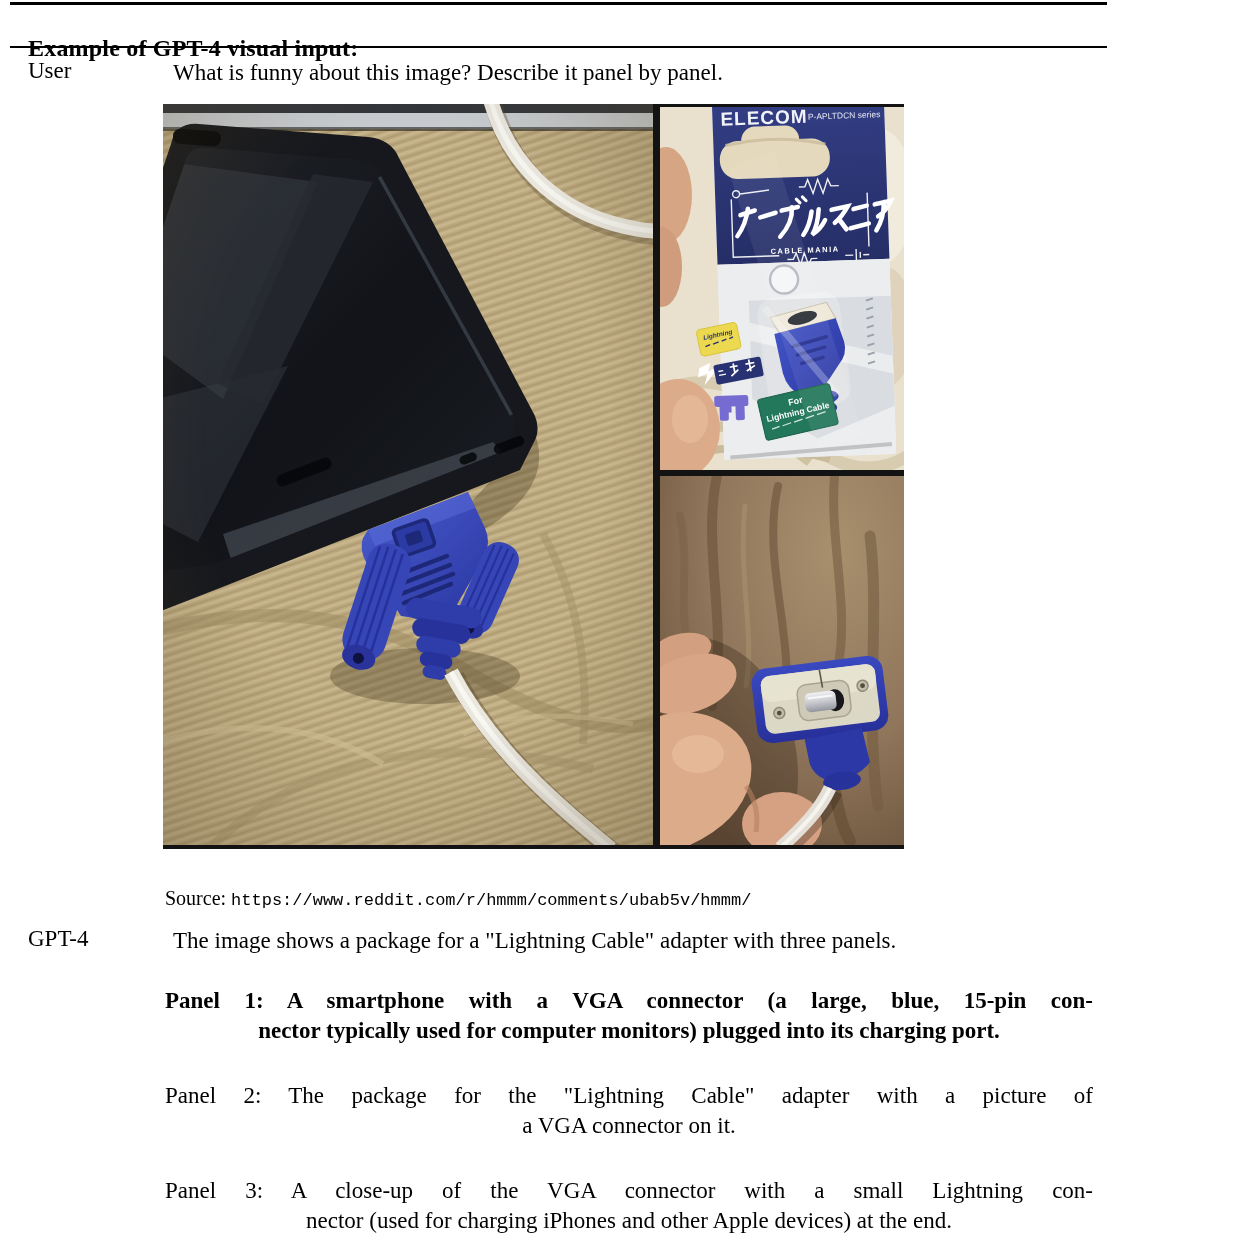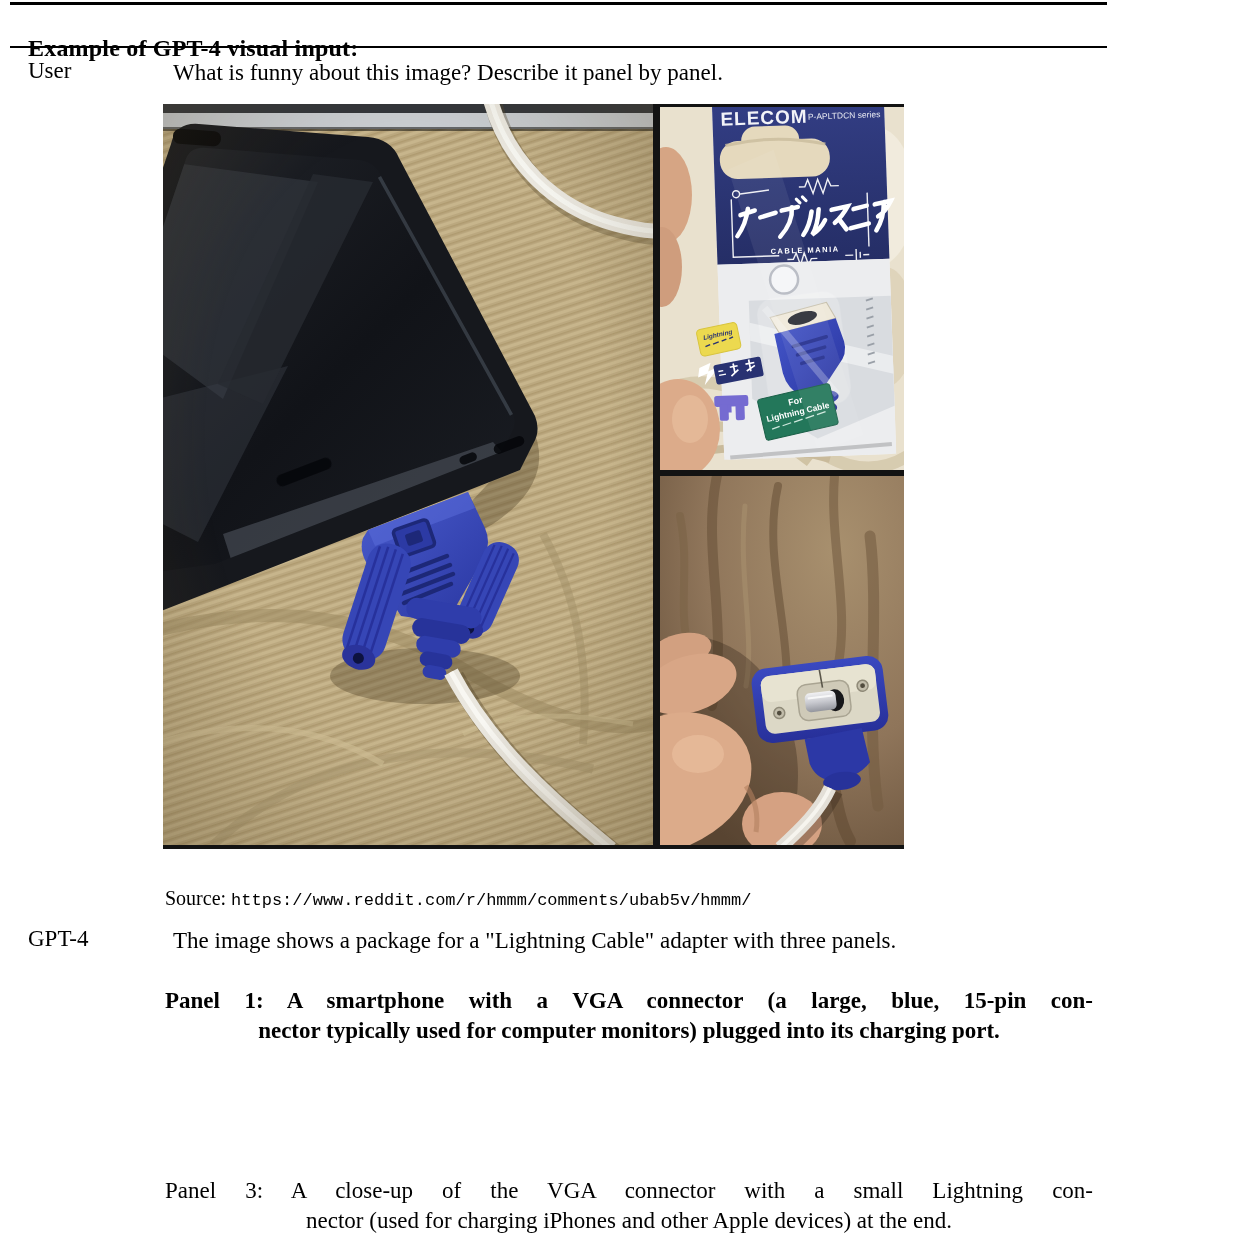--- a/index.html
+++ b/index.html
@@ -352,17 +352,19 @@
 </div>
 
 <div class="abs speaker" style="top:926px;">GPT-4</div>
 <div class="abs utter" style="top:926px;">The image shows a package for a "Lightning Cable" adapter with three panels.</div>
 
 <div class="para" style="top:986px;font-weight:bold;">
   <div class="jline">Panel 1:  A smartphone with a VGA connector (a large, blue, 15-pin con-</div>
   <div class="nline">nector typically used for computer monitors) plugged into its charging port.</div>
 </div>
 <div class="para" style="top:1081px;">
+  <div class="jline">Panel 2:  The package for the "Lightning Cable" adapter with a picture of</div>
+  <div class="nline">a VGA connector on it.</div>
 </div>
 <div class="para" style="top:1176px;">
   <div class="jline">Panel 3:  A close-up of the VGA connector with a small Lightning con-</div>
   <div class="nline">nector (used for charging iPhones and other Apple devices) at the end.</div>
 </div>
 
 </body></html>

